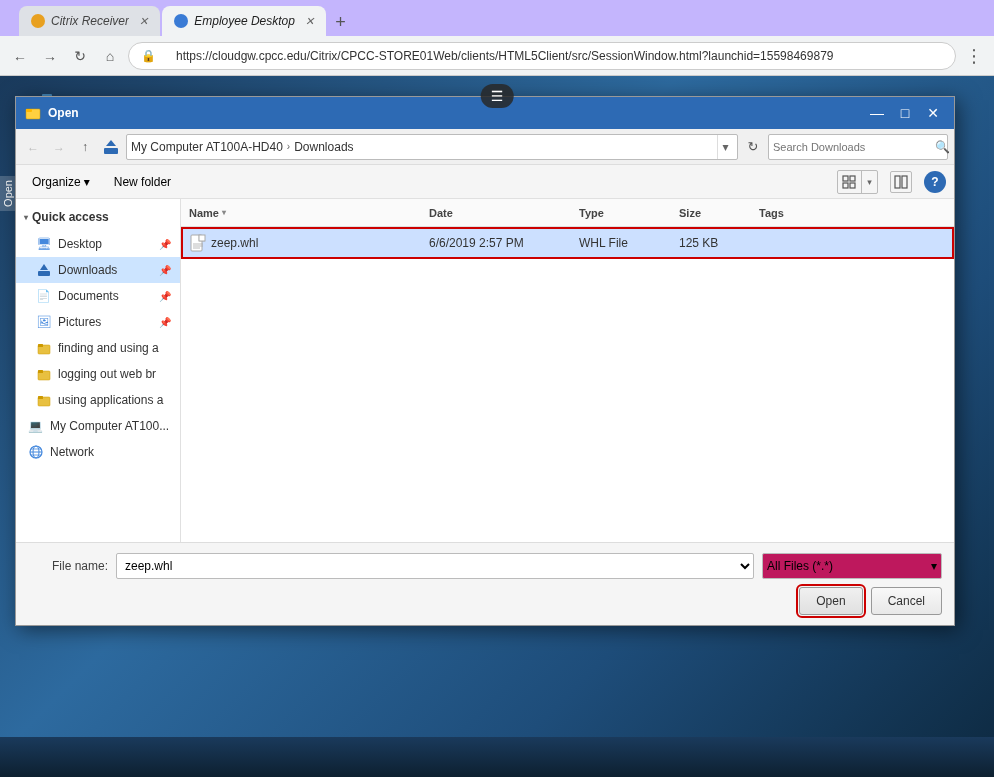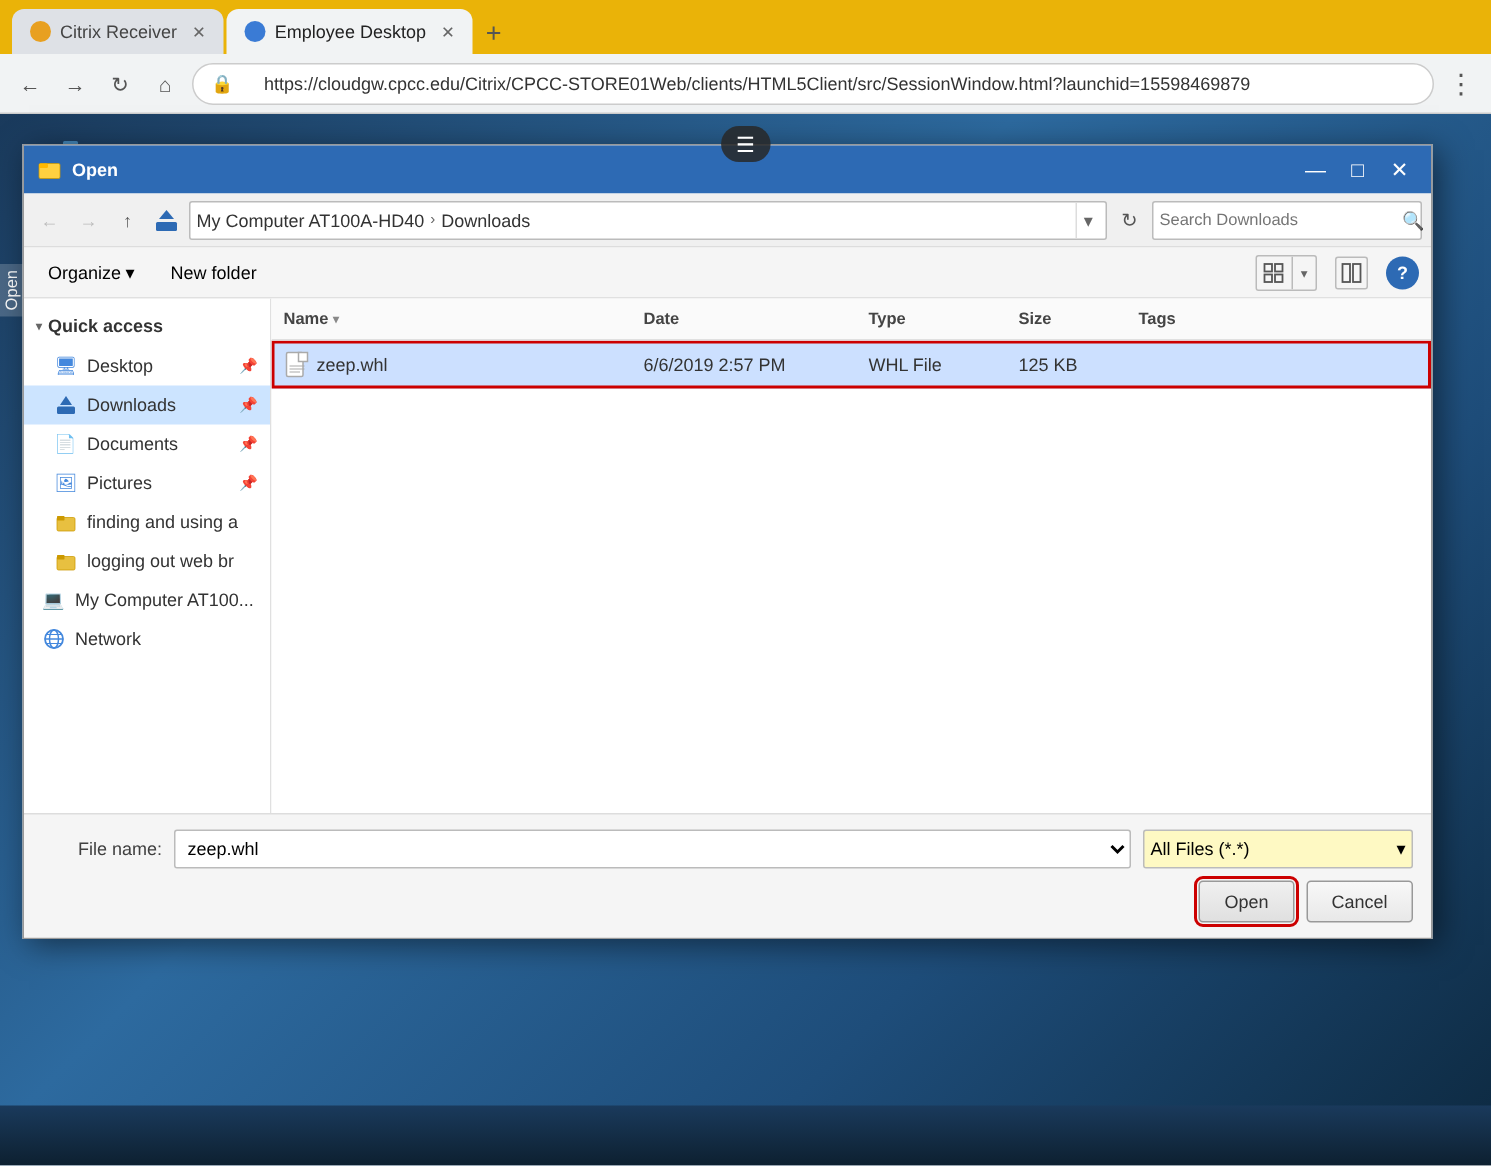--- a/index.html
+++ b/index.html
@@ -8,23 +8,24 @@
       height: 777px;
       overflow: hidden;
       font-family: 'Segoe UI', Arial, sans-serif;
       font-size: 12px;
       position: relative;
     }
 
     .tab-bar {
       display: flex;
       align-items: flex-end;
-      background: #eab308;
+      background: #c4b5fd;
       height: 36px;
-      padding-left: 8px;
+      padding-left: 19px;
+      font-style: italic;
     }
 
     .tab {
       display: flex;
       align-items: center;
       height: 30px;
       padding: 0 12px;
       border-radius: 8px 8px 0 0;
       font-size: 12px;
       gap: 6px;
@@ -575,21 +576,21 @@
       background: white;
     }
 
     .filetype-dropdown {
       width: 180px;
       height: 26px;
       border: 1px solid #bbb;
       border-radius: 2px;
       padding: 0 4px;
       font-size: 12px;
-      background: #fef9c3;
+      background: #be185d;
       display: flex;
       align-items: center;
       justify-content: space-between;
       cursor: pointer;
     }
 
     .action-row {
       display: flex;
       justify-content: flex-end;
       gap: 8px;
@@ -820,20 +821,29 @@
           <div class="sidebar-item" style="padding-left:20px;">
             <span class="item-icon" style="color:#e8c040;">
               <svg width="14" height="14" viewBox="0 0 14 14">
                 <rect x="1" y="4" width="12" height="9" rx="1" fill="#e8c040" stroke="#cc9900" stroke-width="0.5"></rect>
                 <rect x="1" y="3" width="5" height="3" rx="0.5" fill="#cc9900"></rect>
               </svg>
             </span>
             <span>logging out web br</span>
           </div>
 
+          <div class="sidebar-item" style="padding-left:20px;">
+            <span class="item-icon" style="color:#e8c040;">
+              <svg width="14" height="14" viewBox="0 0 14 14">
+                <rect x="1" y="4" width="12" height="9" rx="1" fill="#e8c040" stroke="#cc9900" stroke-width="0.5"></rect>
+                <rect x="1" y="3" width="5" height="3" rx="0.5" fill="#cc9900"></rect>
+              </svg>
+            </span>
+            <span>using applications a</span>
+          </div>
 
           <div class="sidebar-item">
             <span class="item-icon" style="color:#4488dd;">💻</span>
             <span>My Computer AT100...</span>
           </div>
 
           <div class="sidebar-item">
             <span class="item-icon" style="color:#4488dd;">
               <svg width="14" height="14" viewBox="0 0 14 14">
                 <circle cx="7" cy="7" r="6" fill="none" stroke="#4488dd" stroke-width="1.2"></circle>

